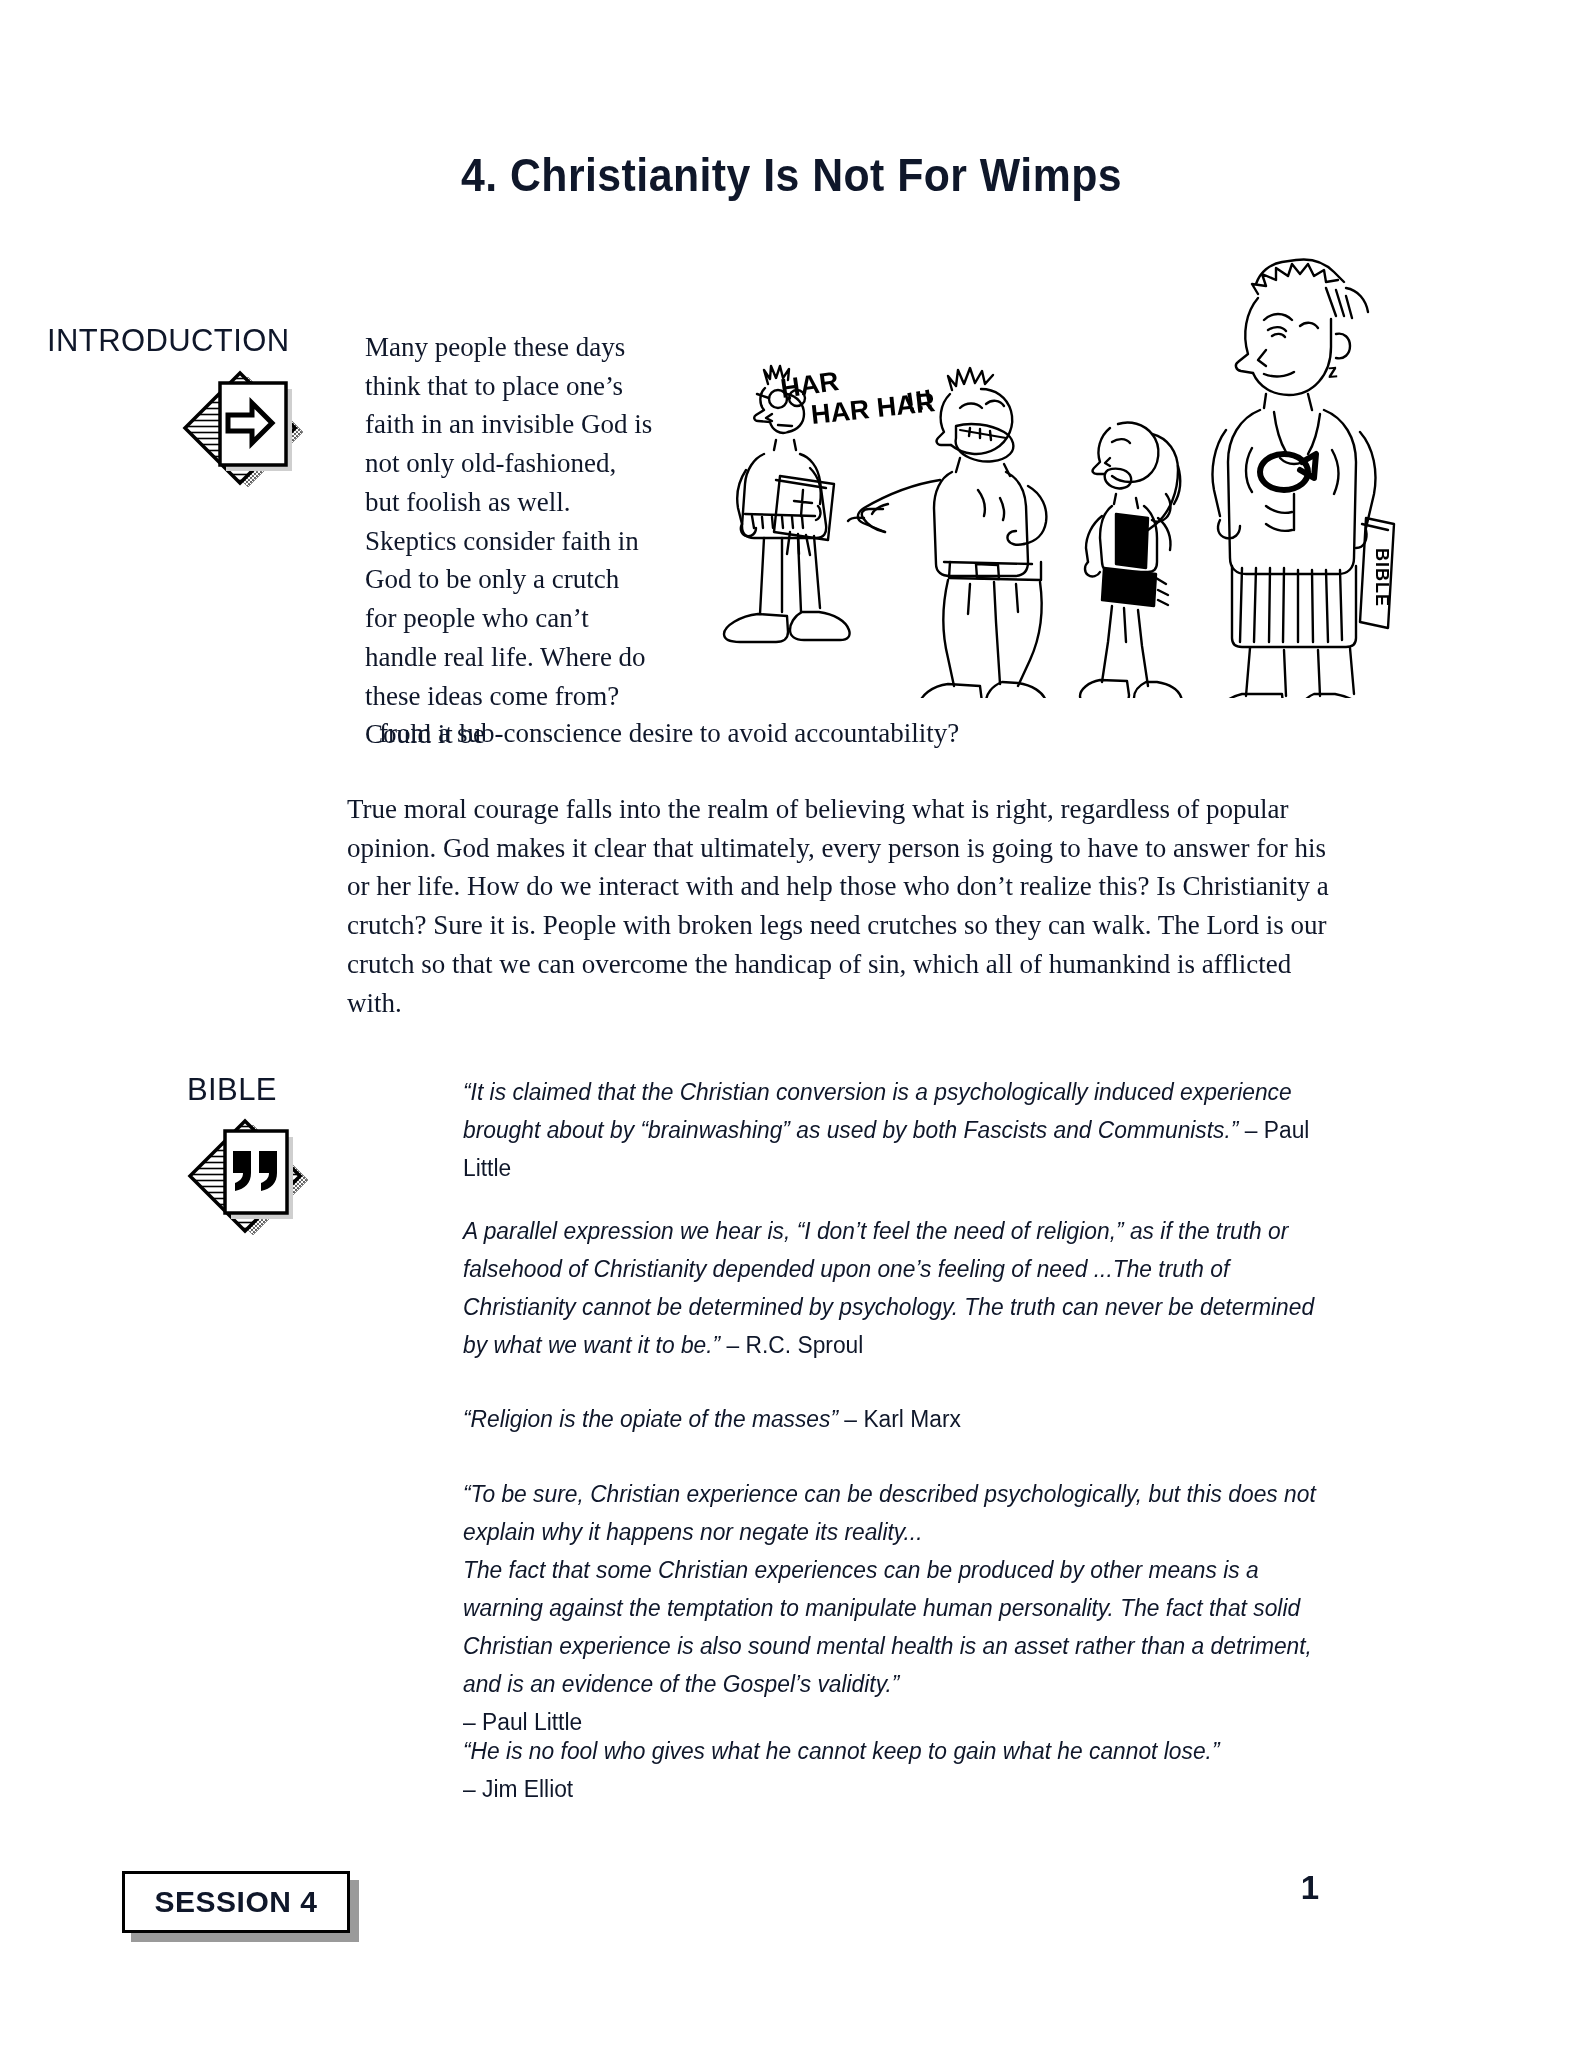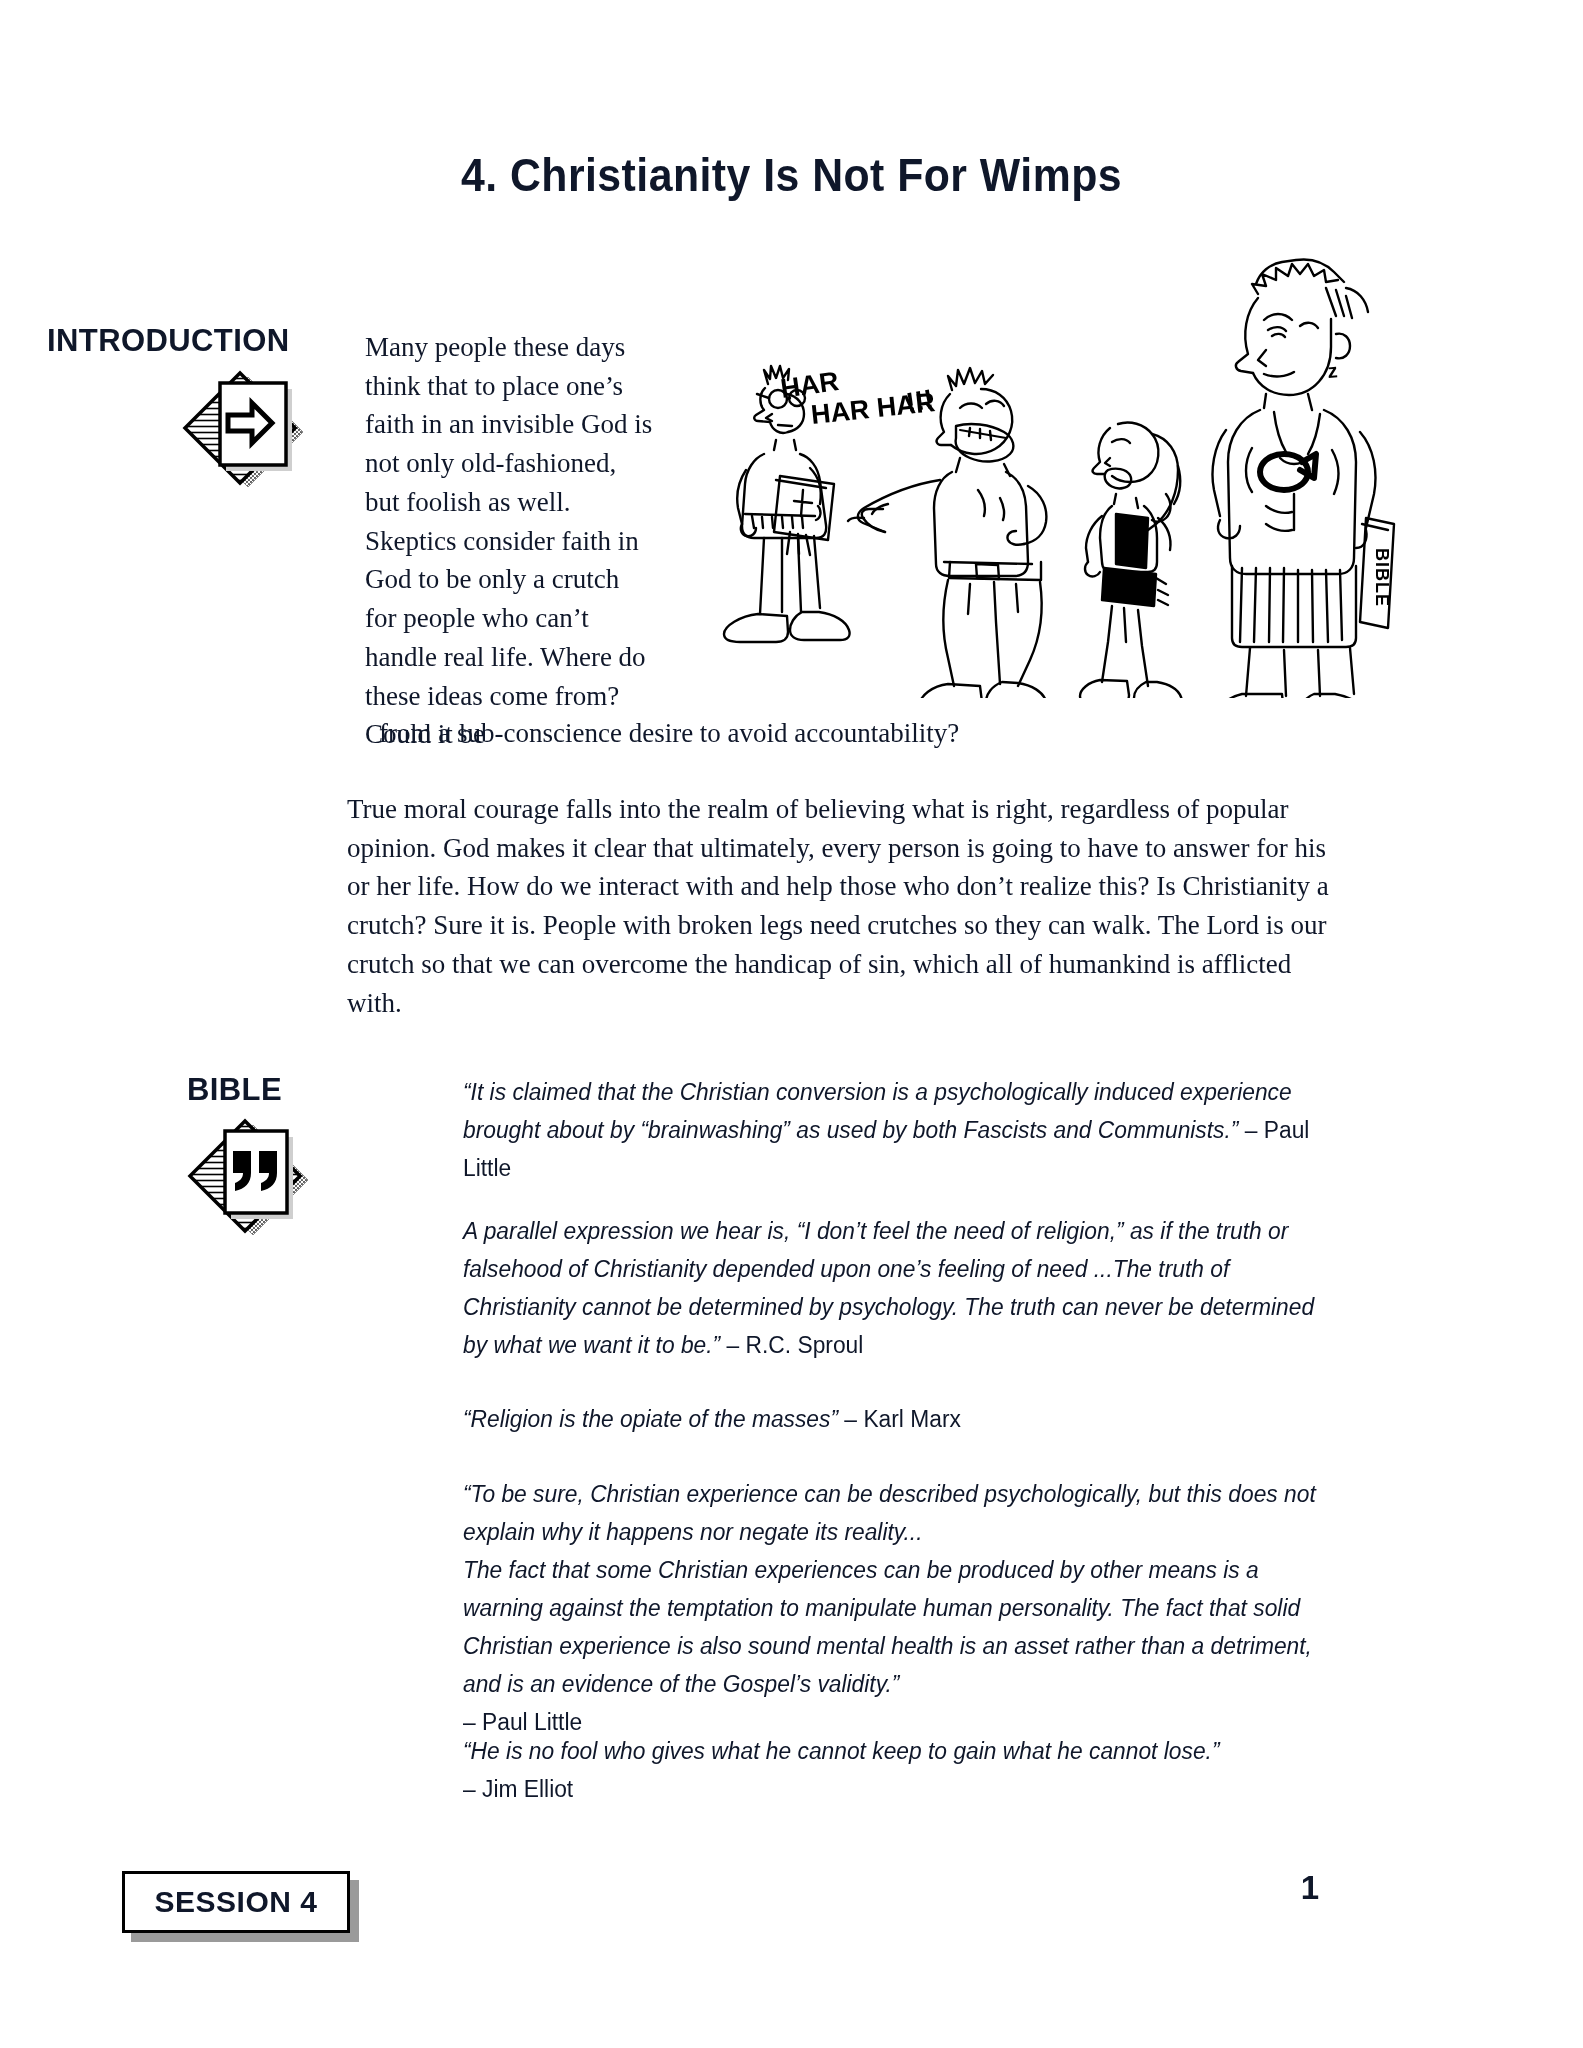--- a/index.html
+++ b/index.html
@@ -29,21 +29,21 @@
     font-size: 46px;
     letter-spacing: 0.5px;
     transform: scaleX(0.93);
     white-space: nowrap;
   }
 
   
   .sec-head {
     position: absolute;
     font-family: "Liberation Sans", sans-serif;
-    font-weight: bold;
+    font-weight: normal;
     font-size: 31px;
     letter-spacing: 0.4px;
     white-space: nowrap;
   }
   #intro-head { left: 47px; top: 323px; }
   #quotes-head { left: 187px; top: 1072px; }
 
   
   .diamond-icon {
     position: absolute;

